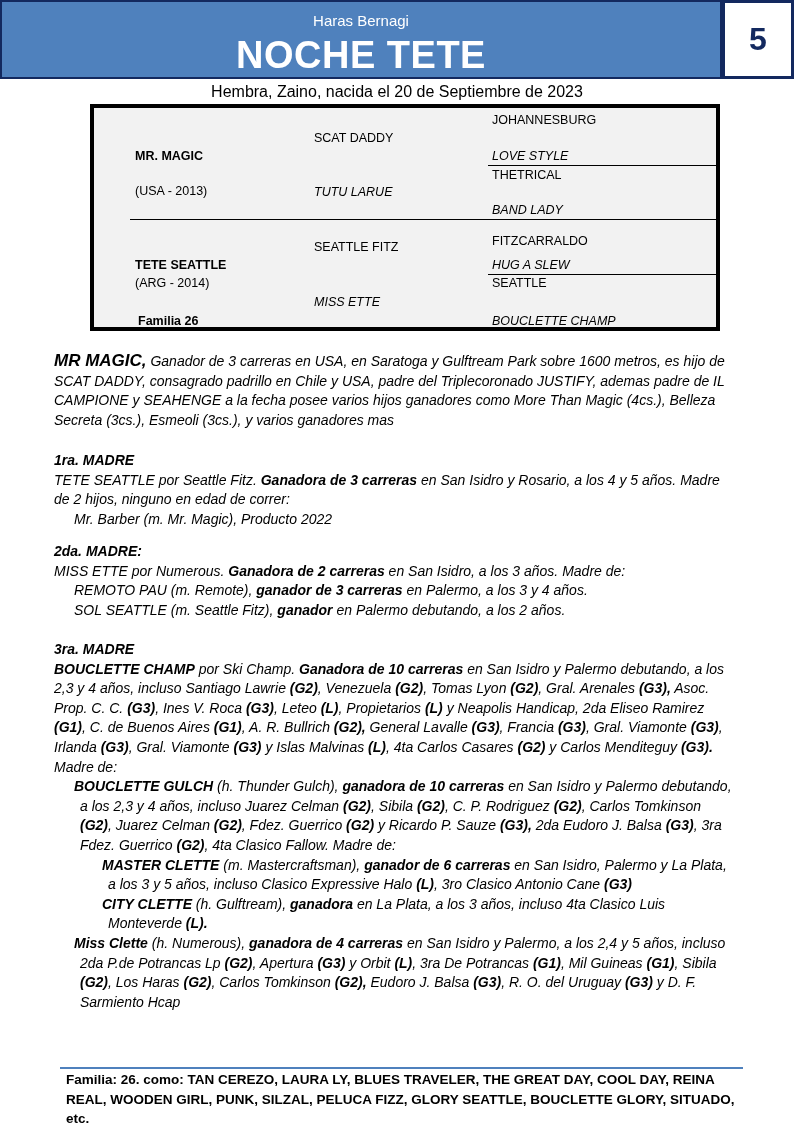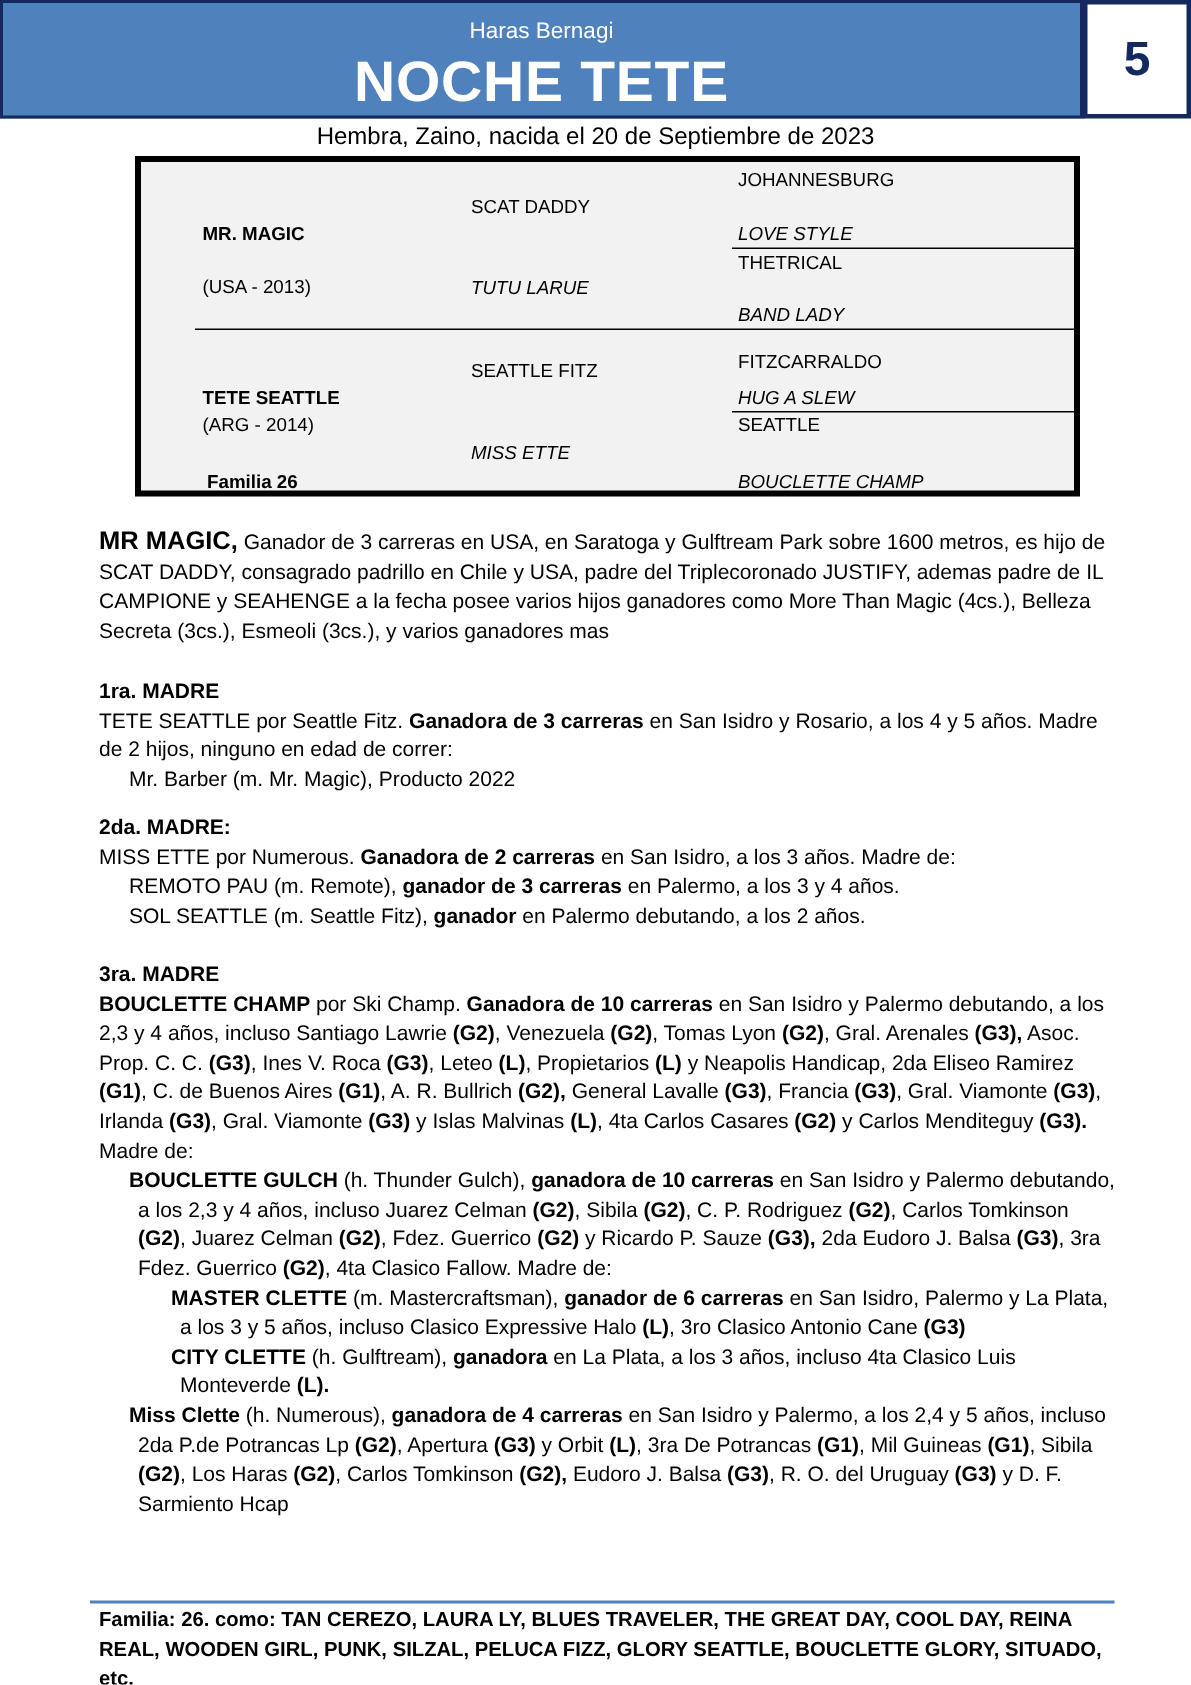--- a/index.html
+++ b/index.html
@@ -13,21 +13,21 @@
   .lot-box span { font-size: 32px; font-weight: bold; color: #13295f; }
 
   .subtitle { position: absolute; left: 0; width: 794px; top: 83px; text-align: center; font-size: 16px; }
 
   .pedigree { position: absolute; left: 90px; top: 104px; width: 630px; height: 227px; background: #f2f2f2; border: 4px solid #000; font-size: 12.5px; }
   .pedigree .t { position: absolute; white-space: nowrap; }
   .pedigree .b { font-weight: bold; }
   .pedigree .i { font-style: italic; }
   .pedigree .hl { position: absolute; height: 1px; background: #000; }
 
-  .body-text { position: absolute; left: 66px; width: 680px; font-size: 14px; line-height: 19.6px; }
+  .body-text { position: absolute; left: 54px; width: 680px; font-size: 14px; line-height: 19.6px; font-style: italic; }
   .body-text p { margin: 0; }
   .b { font-weight: bold; }
   .big { font-size: 17px; font-weight: bold; }
   .ind1 { padding-left: 20px; }
   .ind1c { padding-left: 26px; text-indent: -6px; }
   .ind2c { padding-left: 54px; text-indent: -6px; }
 
   .footer-rule { position: absolute; left: 60px; top: 1067px; width: 683px; height: 2px; background: #4f81bd; }
   .footer { position: absolute; left: 66px; top: 1070px; width: 690px; font-size: 13.5px; font-weight: bold; line-height: 19.5px; }
 </style>

